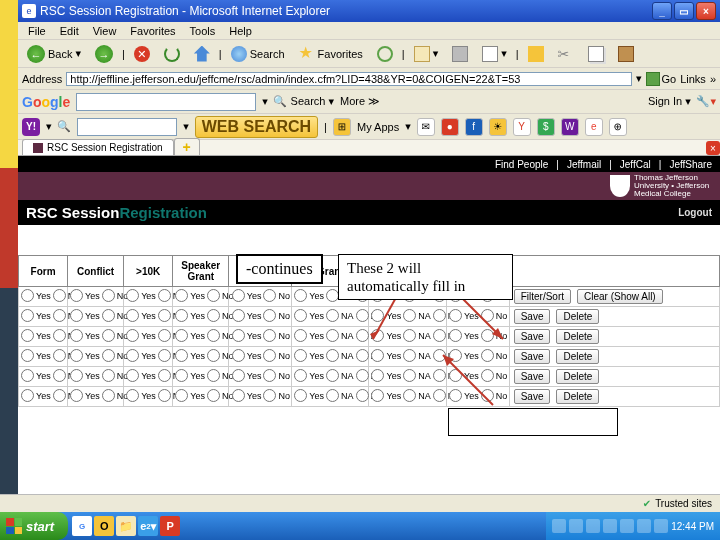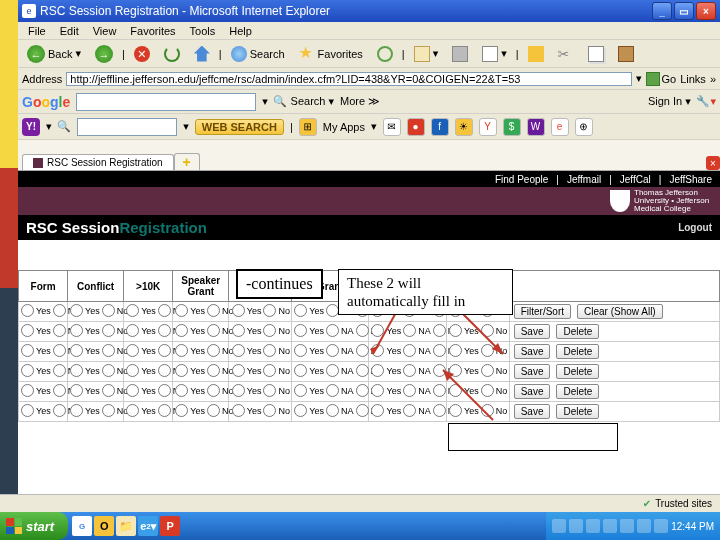--- a/index.html
+++ b/index.html
@@ -21,23 +21,23 @@
   .addrbar label{font-size:11px;}
   .addrbar input{flex:1;height:14px;border:1px solid #7f9db9;padding:0 3px;font-size:11px;}
   .gobtn{display:flex;align-items:center;gap:2px;font-size:11px;}
   .gobtn .sq{width:14px;height:14px;background:#5da247;border:1px solid #3a7a2a;}
   .googlebar{background:#ece9d8;height:24px;display:flex;align-items:center;padding:0 4px;gap:6px;border-bottom:1px solid #d4d0c8;}
   .googlebar input{width:180px;height:18px;border:1px solid #7f9db9;}
   .googlelogo{display:inline-flex;gap:0;font-weight:bold;font-size:14px;}
   .yahoobar{background:#ece9d8;height:26px;display:flex;align-items:center;padding:0 4px;gap:6px;border-bottom:1px solid #d4d0c8;}
   .yahoobar .yic{width:18px;height:18px;background:#7b1fa2;border-radius:4px;color:#fff;display:flex;align-items:center;justify-content:center;font-weight:bold;font-size:10px;}
   .yahoobar input{width:100px;height:18px;border:1px solid #7f9db9;}
-  .yahoobar .wsbtn{background:linear-gradient(#ffe38a,#f5c43a);border:1px solid #c09a20;border-radius:3px;padding:1px 6px;font-size:11px;font-weight:bold;color:#6b4a00;}
+  .yahoobar .wsbtn{background:linear-gradient(#ffe38a,#f5c43a);border:1px solid #c09a20;border-radius:3px;padding:1px 6px;font-size:16px;font-weight:bold;color:#6b4a00;}
   .smic{width:18px;height:18px;border:1px solid #bbb;border-radius:3px;background:#fff;display:inline-flex;align-items:center;justify-content:center;font-size:10px;}
-  .tabstrip{background:#f5f3ea;height:31px;display:flex;align-items:flex-end;border-bottom:1px solid #aaa;padding-left:4px;}
+  .tabstrip{background:#f5f3ea;height:16px;display:flex;align-items:flex-end;border-bottom:1px solid #aaa;padding-left:4px;}
   .tab{background:#fff;border:1px solid #aaa;border-bottom:none;padding:2px 10px;font-size:10px;display:flex;align-items:center;gap:4px;border-radius:3px 3px 0 0;}
   .tab.add{background:#f5f3ea;color:#e6b800;font-weight:bold;font-size:14px;padding:0 8px;}
   .xbtn{width:14px;height:14px;background:#d83a25;color:#fff;border-radius:3px;display:inline-flex;align-items:center;justify-content:center;font-size:10px;margin-left:auto;}
   .headerbar{background:#000;color:#fff;height:16px;display:flex;justify-content:flex-end;align-items:center;gap:8px;padding:0 8px;font-size:10px;}
   .headerbar a{color:#fff;text-decoration:none;}
   .jeffbanner{background:#5d2a42;height:28px;display:flex;justify-content:flex-end;align-items:center;padding:0 6px;color:#fff;font-size:8px;}
   .jefflogo{display:flex;align-items:center;gap:4px;margin-left:11px;}
   .jefflogo .shield{width:20px;height:22px;background:#fff;border-radius:0 0 50% 50%;}
   .content{background:#fff;position:relative;height:300px;overflow:hidden;}
   .rschdr{background:#000;color:#fff;padding:4px 8px;font-size:15px;font-weight:bold;display:flex;align-items:center;}

